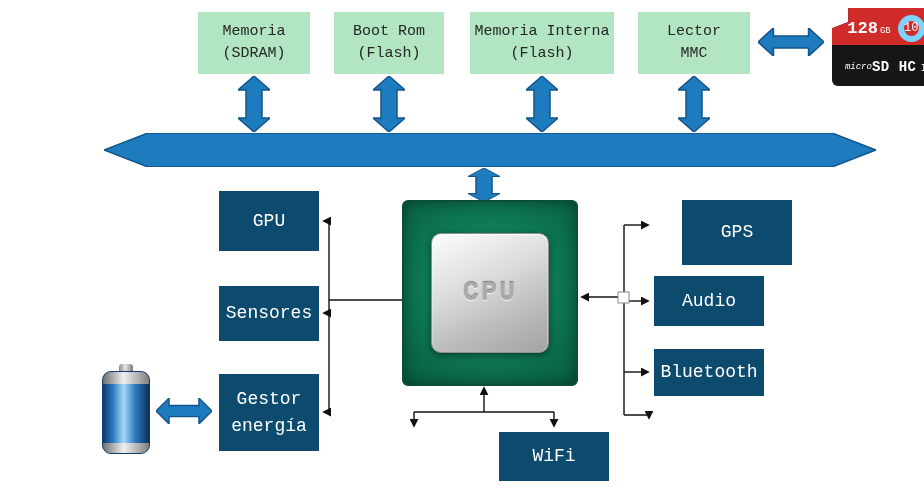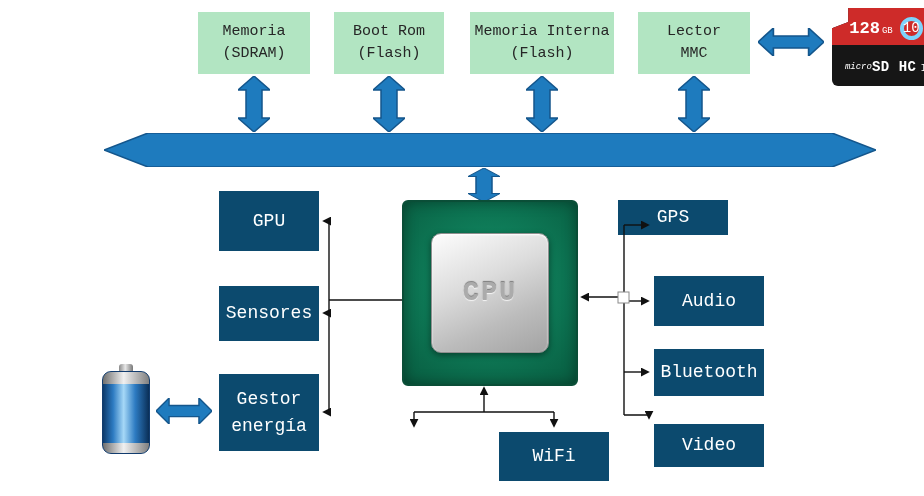--- a/index.html
+++ b/index.html
@@ -43,22 +43,22 @@
     background:#161616; border-radius:6px; overflow:hidden;
     clip-path: polygon(15% 0, 100% 0, 100% 100%, 0 100%, 0 26%, 15% 18%);
   }
   .sd-top {
     height:44%; background:#CE2B29; color:#fff;
     display:flex; align-items:center; justify-content:center; gap:7px; padding-top:3px;
   }
   .sd-cap { font-weight:bold; font-size:17px; }
   .sd-unit { font-size:9px; font-weight:normal; margin-left:2px; }
   .sd-class {
-    width:15px; height:15px; border:4px solid #7dd3fc; border-radius:50%;
-    font-size:14px; display:flex; align-items:center; justify-content:center; flex:none;
+    width:15px; height:15px; border:6px solid #7dd3fc; border-radius:50%;
+    font-size:12px; display:flex; align-items:center; justify-content:center; flex:none;
   }
   .sd-bottom {
     height:56%; color:#fff; display:flex; flex-direction:row;
     align-items:center; justify-content:center;
   }
   .sd-micro { font-size:9px; font-style:italic; line-height:1; }
   .sd-type  { font-weight:bold; font-size:14px; letter-spacing:.5px; }
   .sd-uhs   { font-size:11px; margin-left:4px; }
 
   
@@ -132,24 +132,23 @@
     <div class="cpu-cap">
       <div class="cpu-label">CPU</div>
     </div>
   </div>
 
   <div class="box blue" style="left:175px;top:191px;width:100px;height:60px">GPU</div>
   <div class="box blue" style="left:175px;top:286px;width:100px;height:55px">Sensores</div>
   <div class="box blue" style="left:175px;top:374px;width:100px;height:77px">Gestor
 energía</div>
 
-  <div class="box blue" style="left:574px;top:200px;width:110px;height:35px">GPS</div>
+  <div class="box blue" style="left:638px;top:200px;width:110px;height:65px">GPS</div>
   <div class="box blue" style="left:610px;top:349px;width:110px;height:47px">Bluetooth</div>
   <div class="box blue" style="left:610px;top:276px;width:110px;height:50px">Audio</div>
-  <div class="box blue" style="left:610px;top:424px;width:110px;height:43px">Video</div>
 
   <div class="box blue" style="left:455px;top:432px;width:110px;height:49px">WiFi</div>
 
   <div class="battery">
     <div class="battery-nub"></div>
     <div class="battery-body">
       <div class="battery-band top"></div>
       <div class="battery-band bottom"></div>
     </div>
   </div>

